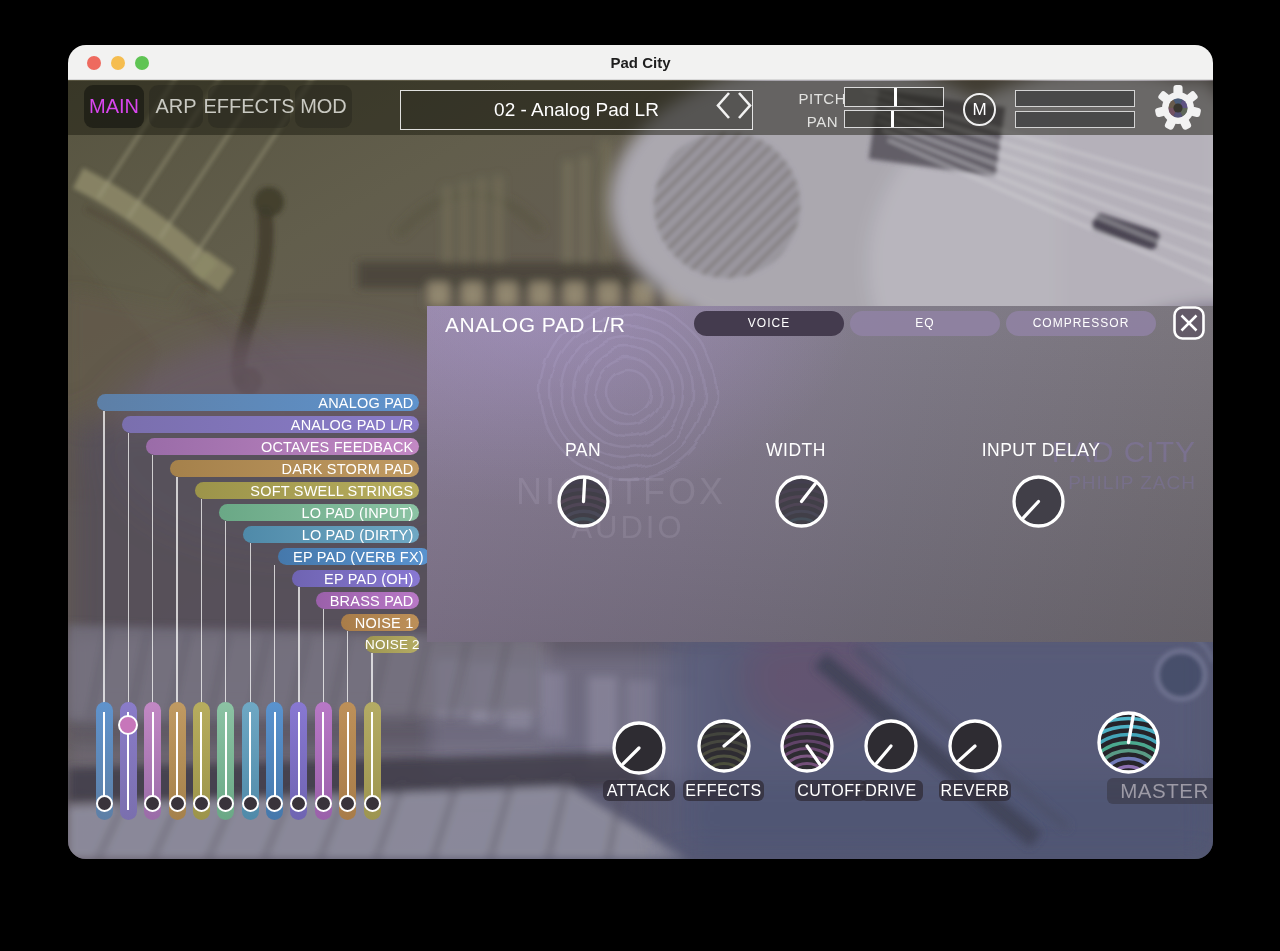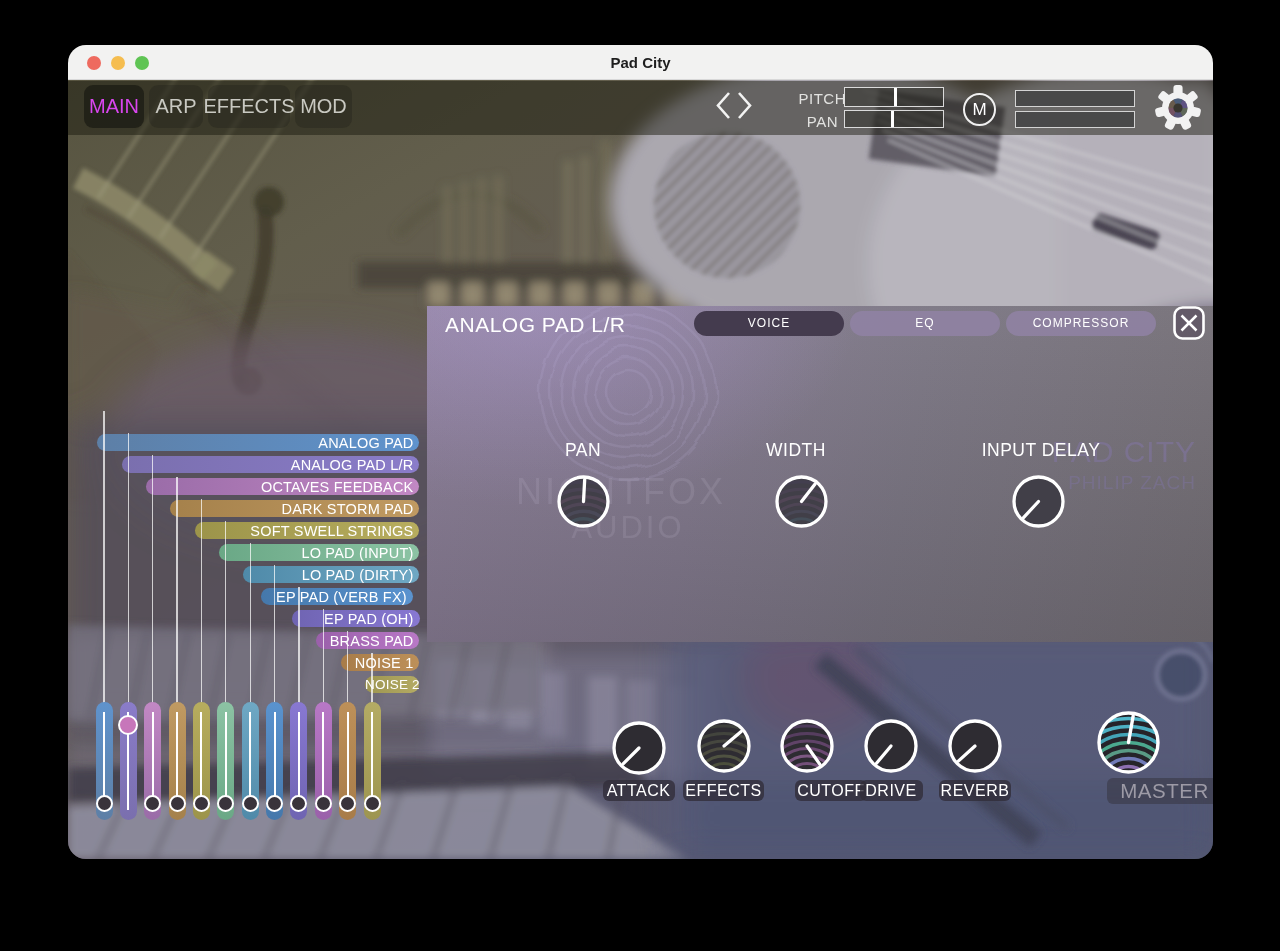--- a/index.html
+++ b/index.html
@@ -27,21 +27,21 @@
   .smalllabel { position:absolute; color:#e2e2e0; font-size:15px; letter-spacing:0.5px; text-align:right; width:52px; }
   .hbar { position:absolute; border:1.5px solid rgba(235,235,235,0.9); background:rgba(42,42,38,0.45); }
   .hbar .mark { position:absolute; top:0; bottom:0; width:2.5px; background:#fff; }
   .mbtn { position:absolute; left:895px; top:13px; width:33px; height:33px; border-radius:50%;
     border:2px solid #f0f0f0; background:rgba(40,40,40,0.25); color:#fff; font-size:17px;
     display:flex; align-items:center; justify-content:center; }
   .rbar { position:absolute; left:947px; width:120px; height:17px;
     border:1.5px solid #d4d4d4; background:rgba(70,70,70,0.88); }
   
   .pill { position:absolute; height:17.6px; border-radius:9px; color:#fff; font-size:14.5px;
-    text-align:right; padding-right:6px; line-height:18.2px; letter-spacing:0.2px; white-space:nowrap;margin-top:40px; }
+    text-align:right; padding-right:6px; line-height:18.2px; letter-spacing:0.2px; white-space:nowrap; }
   .vline { position:absolute; width:1.4px; background:rgba(255,255,255,0.72); }
   
   .track { position:absolute; width:17px; height:118px; border-radius:8.5px; top:622px; }
   .track .tline { position:absolute; left:7.5px; width:2px; background:#fff; }
   .sknob { position:absolute; width:17px; height:17px; border-radius:50%;
     border:2px solid #fff; background:#39333b; }
   
   .panel { position:absolute; left:359px; top:226px; width:786px; height:336px;
     background:
       radial-gradient(ellipse 430px 270px at 14% 0%, rgba(170,150,205,0.55), rgba(170,150,205,0) 75%),
@@ -249,20 +249,21 @@
         <path d="M 1104,551 A 44,44 0 0 1 1145,582" fill="none" stroke="#707592" stroke-width="4.5" opacity="0.6"></path>
       </g>
       <rect x="0" y="0" width="1145" height="779" fill="#7a7280" opacity="0.05"></rect>
     </svg>
 
     <div class="topstrip"></div>
     <div class="tab" style="left:16px; width:60px; background:rgba(30,30,22,0.85); color:#d946ef;">MAIN</div>
     <div class="tab" style="left:81px; width:54px; background:rgba(30,30,22,0.30);">ARP</div>
     <div class="tab" style="left:140px; width:82px; background:rgba(30,30,22,0.30);">EFFECTS</div>
     <div class="tab" style="left:227px; width:57px; background:rgba(30,30,22,0.30);">MOD</div>
+    <div class="presetbox">02 - Analog Pad LR</div>
     <svg class="abs" style="left:646px; top:9px;" width="42" height="33" viewBox="0 0 42 33">
       <polyline points="15,4 4,16.5 15,29" fill="none" stroke="#fff" stroke-width="2.6" opacity="0.92"></polyline>
       <polyline points="25,4 36,16.5 25,29" fill="none" stroke="#fff" stroke-width="2.6" opacity="0.92"></polyline>
     </svg>
     <div class="smalllabel" style="left:718px; top:10px;margin-left:8px;">PITCH</div>
     <div class="smalllabel" style="left:718px; top:33px;">PAN</div>
     <div class="hbar" style="left:776px; top:7px; width:100px; height:20px;">
         <div class="mark" style="left:49px;"></div>
       </div>
     <div class="hbar" style="left:776px; top:30px; width:100px; height:18px;">
@@ -296,21 +297,21 @@
       <circle r="4.6" fill="#38362f"></circle>
     </svg>
 
     <div class="pill" style="left:29.2px; top:313.8px; width:322.3px; background:linear-gradient(90deg,#5d7fa6,#5f93cd);">ANALOG PAD</div>
     <div class="pill" style="left:53.5px; top:335.8px; width:297.9px; background:linear-gradient(90deg,#7a6fae,#8a7cc9);">ANALOG PAD L/R</div>
     <div class="pill" style="left:77.9px; top:357.8px; width:273.6px; background:linear-gradient(90deg,#9a6ca8,#c288c4);">OCTAVES FEEDBACK</div>
     <div class="pill" style="left:102.3px; top:379.8px; width:249.2px; background:linear-gradient(90deg,#a5814b,#c09a62);">DARK STORM PAD</div>
     <div class="pill" style="left:126.6px; top:401.8px; width:224.9px; background:linear-gradient(90deg,#9c944a,#b7ad5e);">SOFT SWELL STRINGS</div>
     <div class="pill" style="left:150.9px; top:423.8px; width:200.6px; background:linear-gradient(90deg,#6aa886,#8cc3a4);">LO PAD (INPUT)</div>
     <div class="pill" style="left:175.3px; top:445.8px; width:176.2px; background:linear-gradient(90deg,#4f8aa9,#6fa8c4);">LO PAD (DIRTY)</div>
-    <div class="pill" style="left:193px; top:467.8px; width:151.8px; background:linear-gradient(90deg,#4578ab,#5a93cf);">EP PAD (VERB FX)</div>
+    <div class="pill" style="left:210px; top:467.8px; width:151.8px; background:linear-gradient(90deg,#4578ab,#5a93cf);">EP PAD (VERB FX)</div>
     <div class="pill" style="left:224.0px; top:489.8px; width:127.5px; background:linear-gradient(90deg,#6f64b2,#8878d2);">EP PAD (OH)</div>
     <div class="pill" style="left:248.3px; top:511.8px; width:103.2px; background:linear-gradient(90deg,#9a60aa,#b878c6);">BRASS PAD</div>
     <div class="pill" style="left:272.7px; top:533.8px; width:78.8px; background:linear-gradient(90deg,#a87c49,#bd9059);">NOISE 1</div>
     <div class="pill" style="left:297.1px; top:555.8px; width:54.4px; background:linear-gradient(90deg,#9d9550,#b4ab64); font-size:13.5px;">NOISE 2</div>
     <div class="vline" style="left:35.3px; top:331.4px; height:291.6px;"></div>
     <div class="vline" style="left:59.7px; top:353.4px; height:269.6px;"></div>
     <div class="vline" style="left:84.0px; top:375.4px; height:247.6px;"></div>
     <div class="vline" style="left:108.4px; top:397.4px; height:225.6px;"></div>
     <div class="vline" style="left:132.7px; top:419.4px; height:203.6px;"></div>
     <div class="vline" style="left:157.1px; top:441.4px; height:181.6px;"></div>

